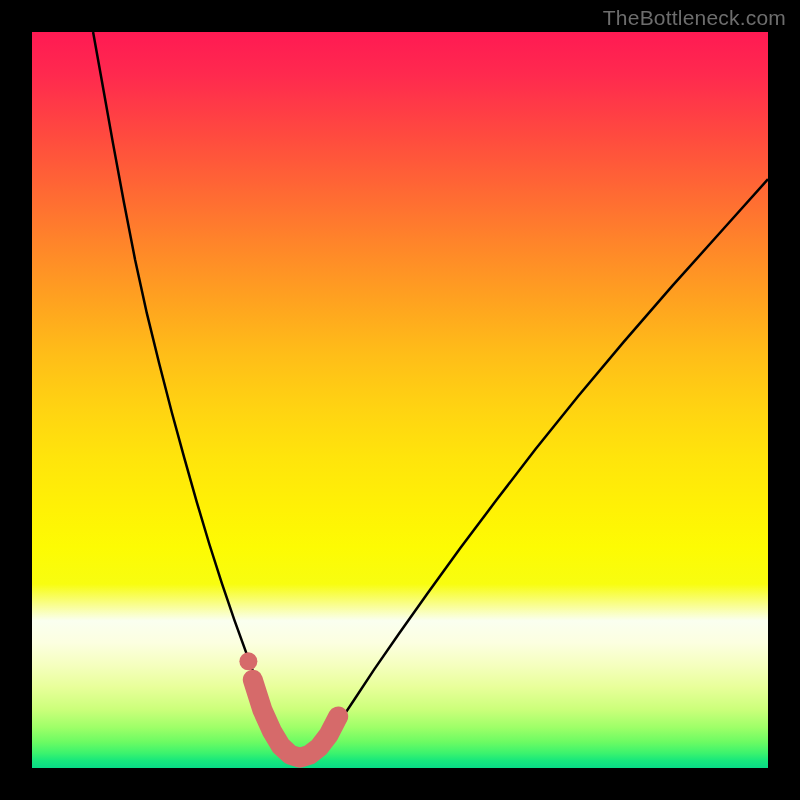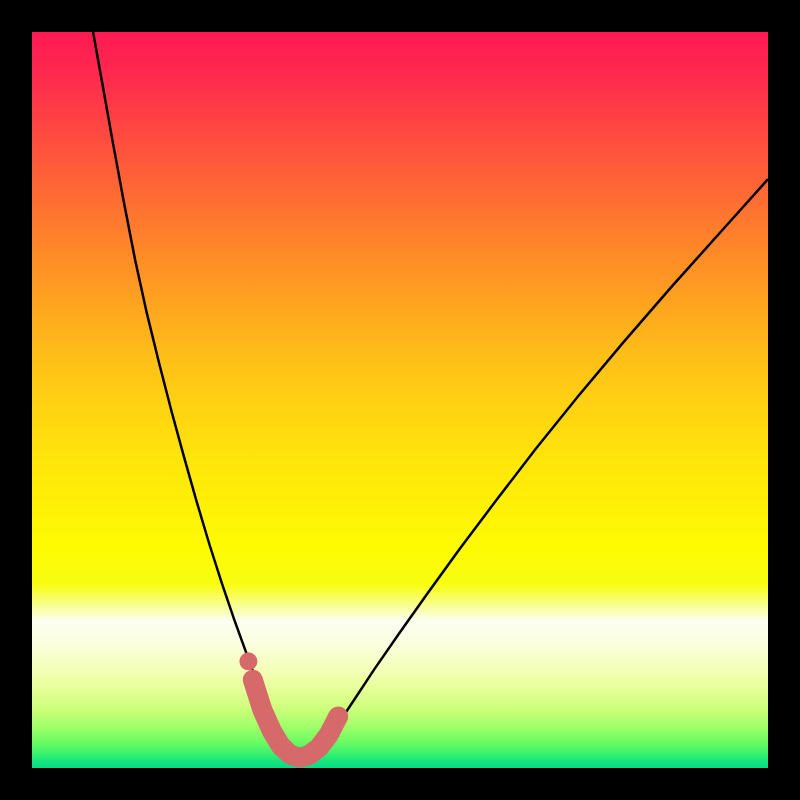--- a/index.html
+++ b/index.html
@@ -81,13 +81,14 @@
     <svg class="curve-svg" viewBox="0 0 736 736" preserveAspectRatio="none">
       <g>
         <path id="curve-path" fill="none" stroke="#000" stroke-width="2.5" d="M61.09 0.00 L69.92 49.31 L80.96 111.14 L92.00 170.75 L103.04 227.42 L114.82 281.15 L127.33 331.94 L139.84 380.51 L152.35 426.14 L164.86 470.30 L177.38 512.26 L189.89 551.26 L202.40 588.06 L214.91 622.66 L226.69 655.04 L236.26 681.54 L242.88 698.46 L248.77 712.45 L253.92 721.28 L260.54 724.96 L268.64 726.43 L278.21 724.96 L287.04 719.07 L294.40 708.77 L306.18 691.84 L322.37 667.55 L342.24 637.38 L367.26 601.31 L395.97 560.83 L428.35 515.94 L464.42 468.10 L503.42 417.31 L546.11 364.32 L591.74 309.86 L640.32 253.92 L691.10 197.25 L736.00 147.20"></path>
       </g>
       <g>
         <path id="trough-path" fill="none" stroke="#d66a6a" stroke-width="20" stroke-linecap="round" stroke-linejoin="round" d="M220.80 647.68 L230.37 677.86 L239.94 699.20 L248.77 713.92 L258.34 722.75 L267.90 725.70 L277.47 722.75 L287.04 715.39 L296.61 702.88 L306.18 684.48"></path>
         <circle id="trough-dot" r="9" fill="#d66a6a" cx="216.38" cy="629.28"></circle>
       </g>
     </svg>
   </div>
+  <div class="watermark">TheBottleneck.com</div>
 </div>
 
 </body></html>

